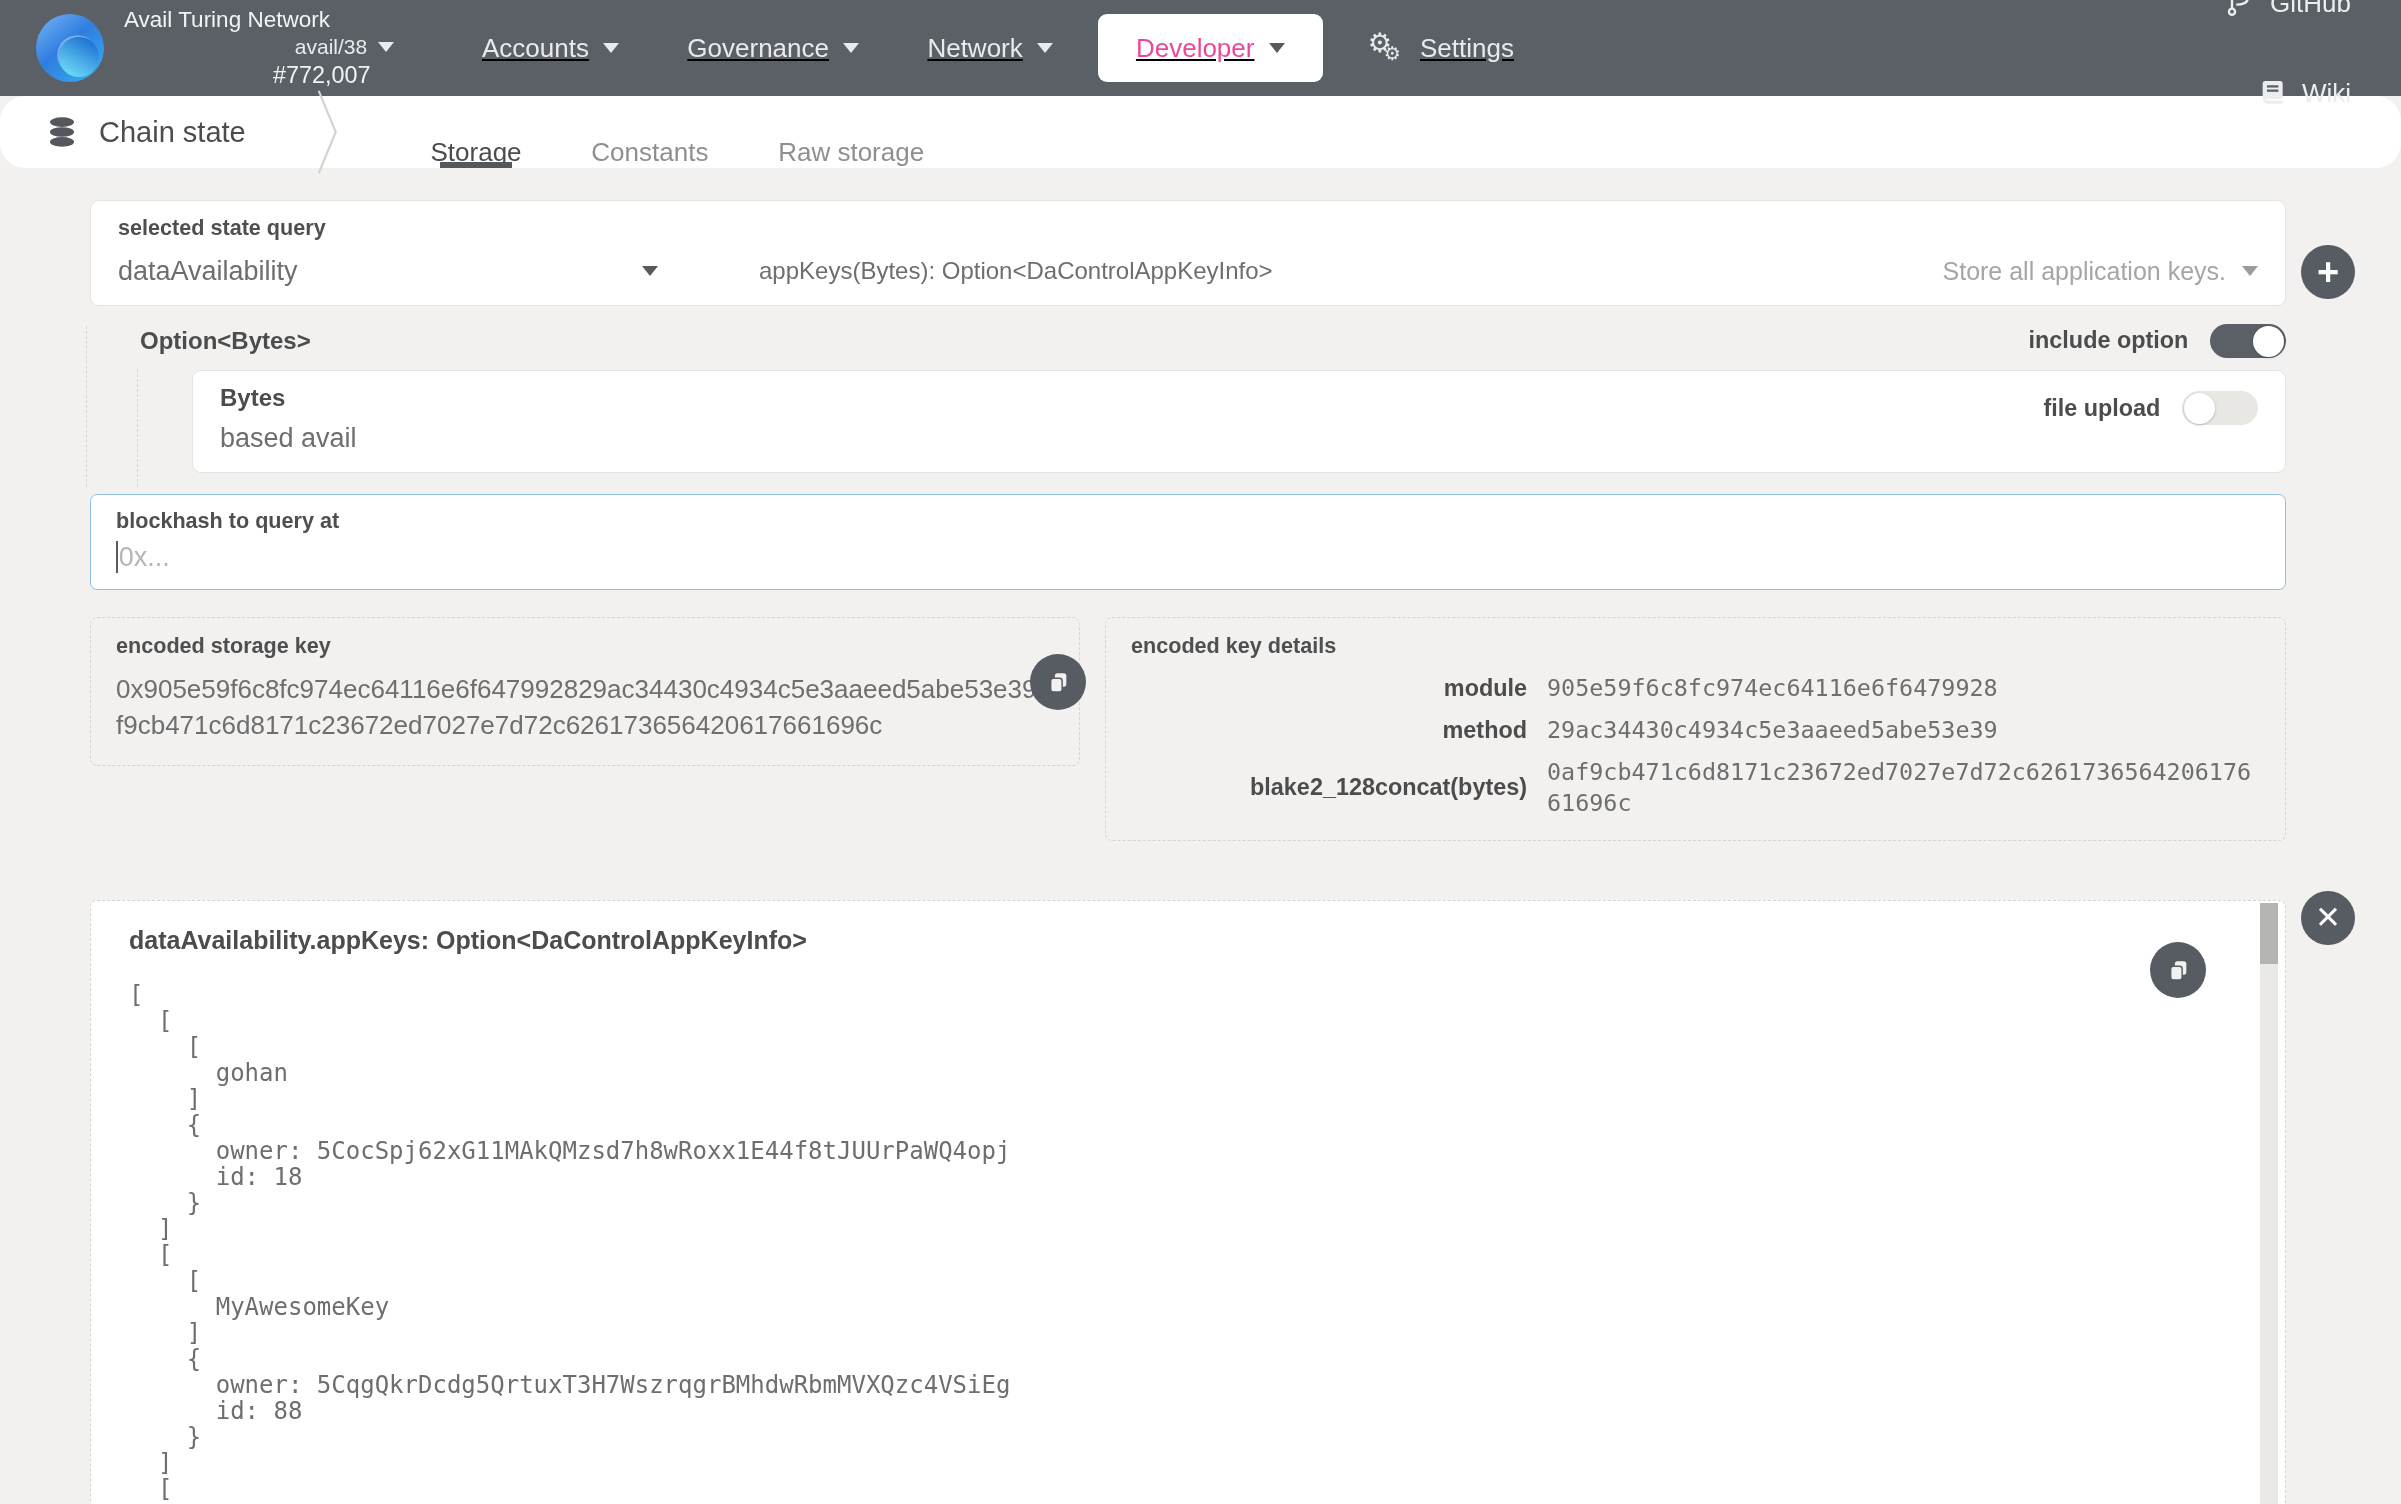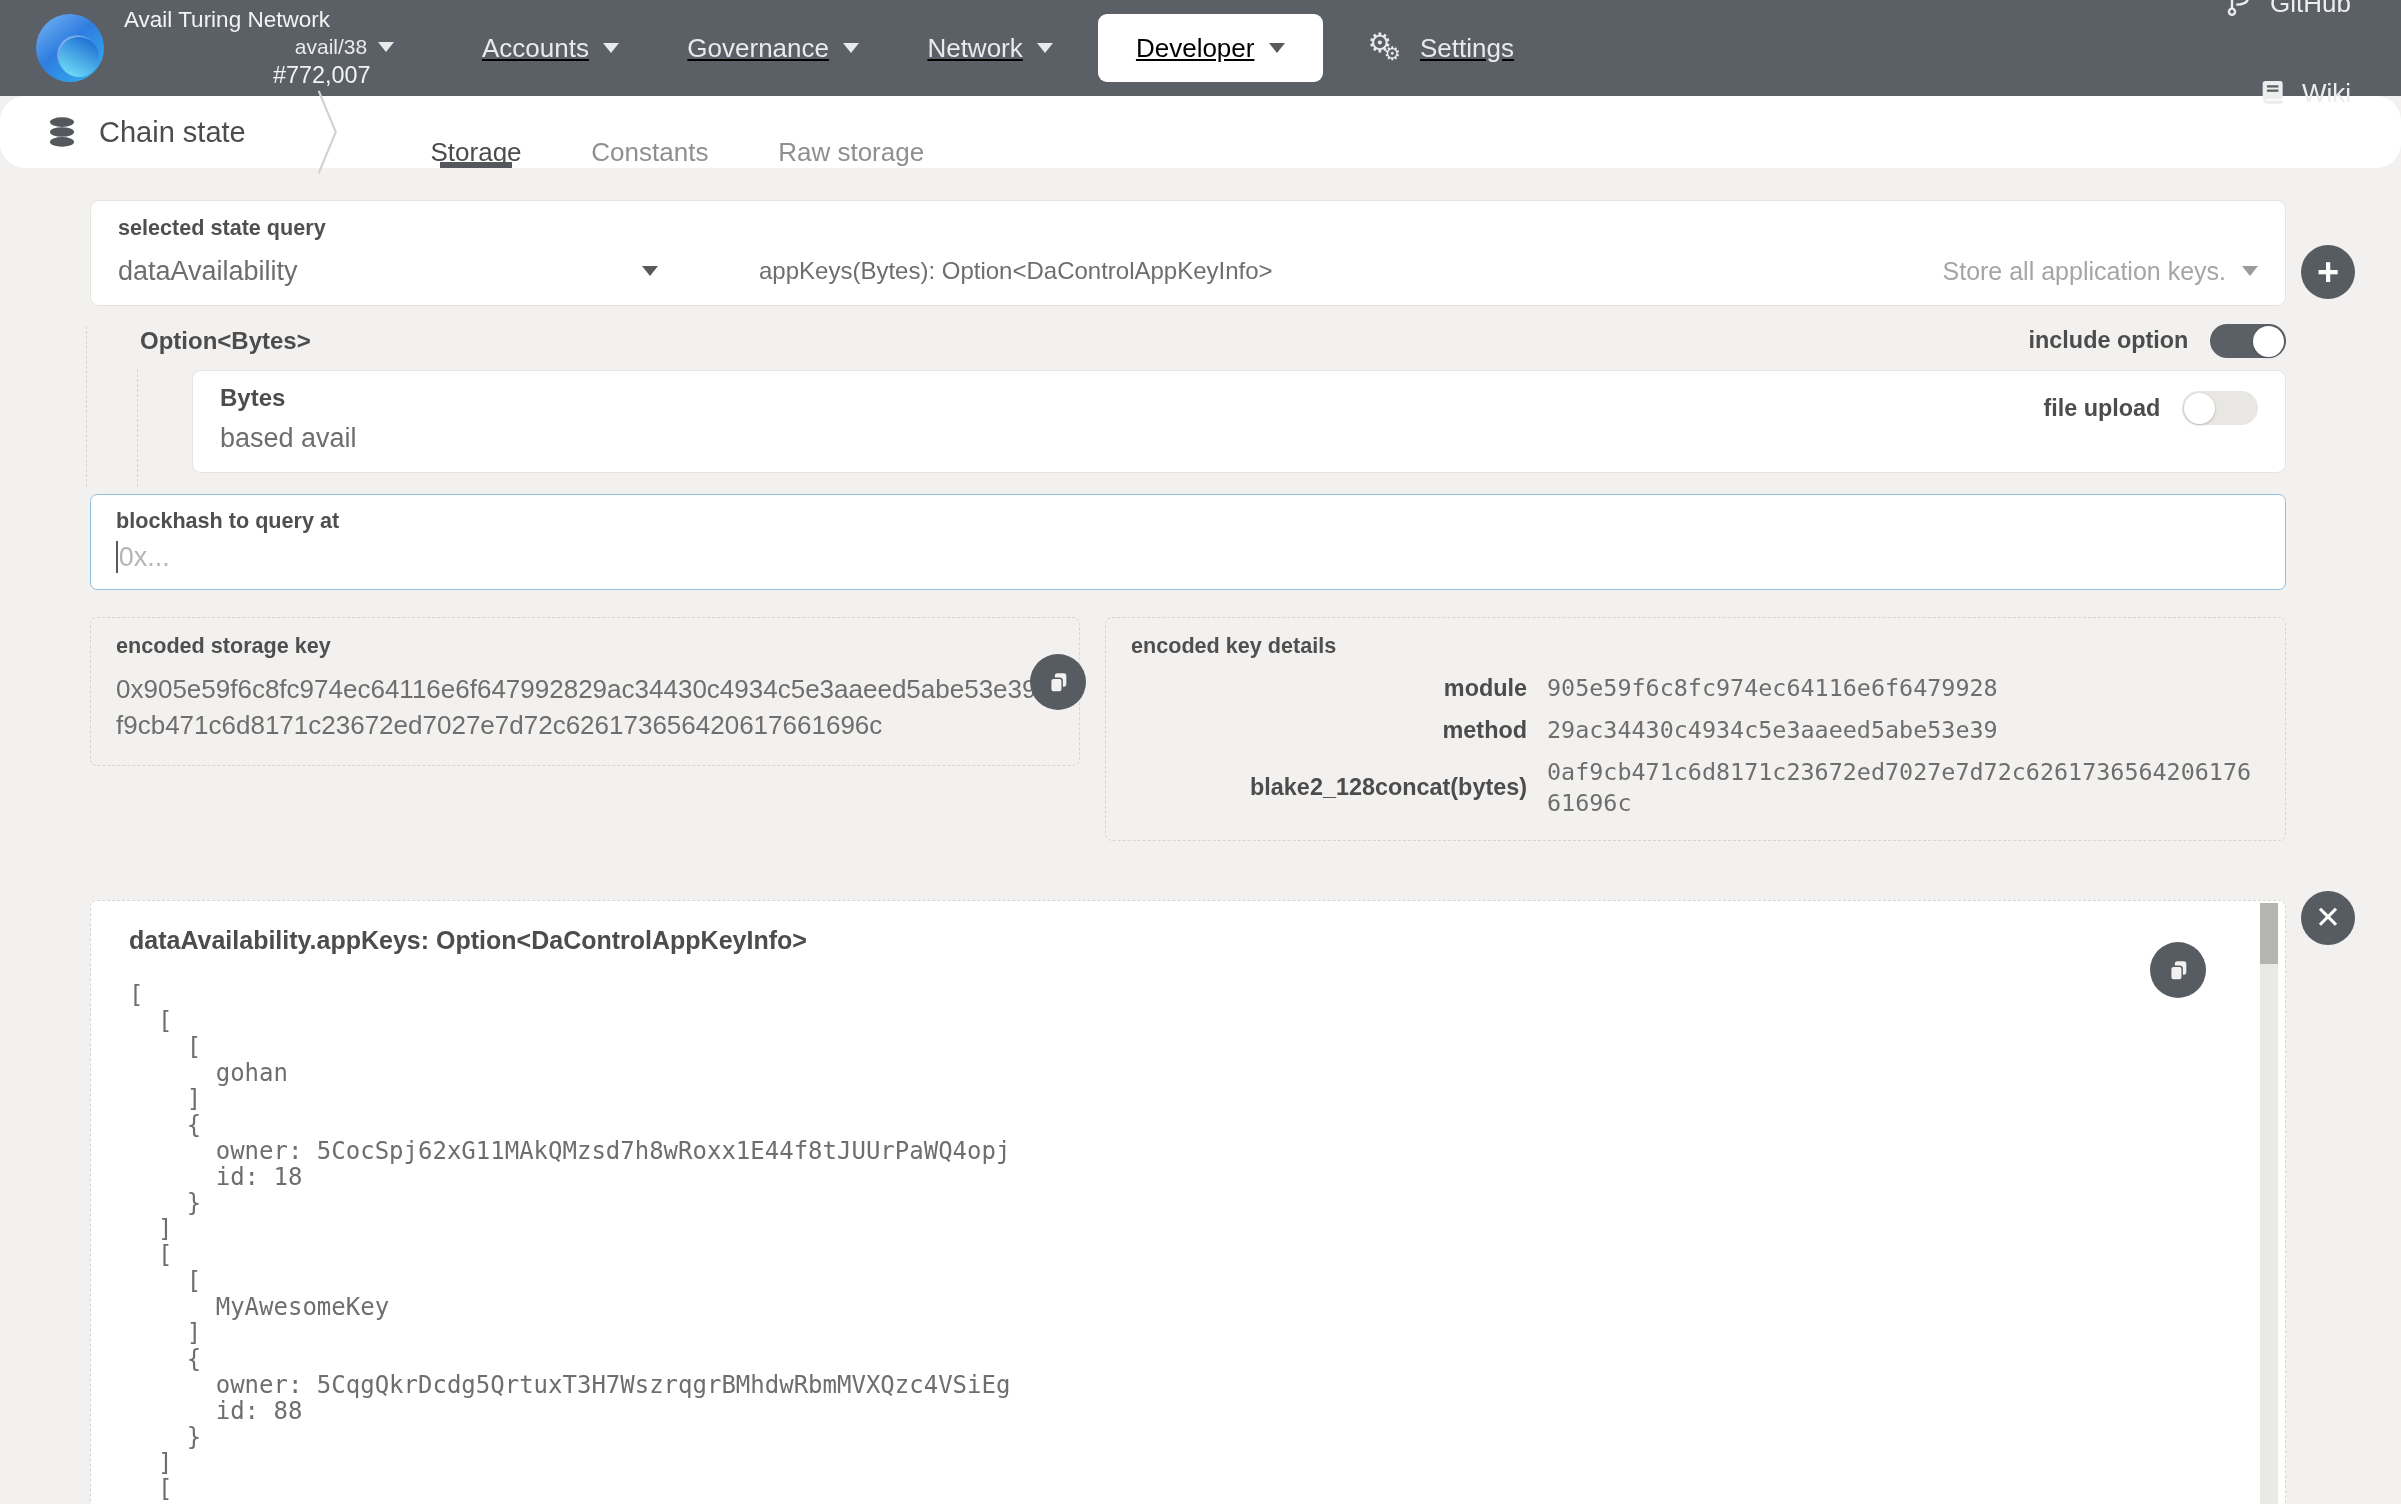--- a/index.html
+++ b/index.html
@@ -12,21 +12,21 @@
   .logo::after { content:""; position:absolute; left:23.4px; top:23.4px; width:40px; height:40px; border-radius:50%; background:linear-gradient(210deg,#1d6ed3 10%,#6fdcf6 90%); box-shadow:-1.8px -1.8px 0 rgba(255,255,255,.35); }
   .net-block { margin-left:20px; width:270px; display:flex; flex-direction:column; align-items:flex-end; color:#f2f3f3; line-height:1.25; }
   .net-name { font-size:22.5px; align-self:flex-start; }
   .net-sub { font-size:21px; display:flex; align-items:center; gap:10.8px; color:#e9eaeb; }
   .net-block-number { font-size:23.4px; margin-right:23.4px; }
   .caret { width:0; height:0; border-left:8px solid transparent; border-right:8px solid transparent; border-top:10px solid #e9eaeb; display:inline-block; }
   .caret.dark { border-top-color:#5a5a5a; }
   .caret.gray { border-top-color:#9b9b9b; }
   .nav-menus { display:flex; align-items:center; margin-left:54px; height:100%;text-decoration:underline; }
   .nav-item { display:flex; align-items:center; gap:14.4px; color:#e9eaeb; font-size:26px; padding:0 34px; height:100%; cursor:pointer; }
-  .nav-item--active { background:#ffffff; color:#000000; height:68px; border-radius:9px; margin:0 10.8px; padding:0 38px; }
+  .nav-item--active { background:#ffffff; color:#ec4899; height:68px; border-radius:9px; margin:0 10.8px; padding:0 38px; }
   .nav-right { margin-left:auto; display:flex; align-items:flex-end; gap:58px;flex-direction:column; }
   .nav-link { display:flex; align-items:center; gap:14.4px; color:#eceded; font-size:26px; cursor:pointer; }
   .gear-wrap { position:relative; width:38px; height:38px; color:#e9eaeb; }
   .gear-wrap .g1 { font-size:27px; position:absolute; left:0; top:-1.8px; }
   .gear-wrap .g2 { font-size:19px; position:absolute; left:16px; top:12.6px; }
 
   
   .tabbar { height:72px; background:#ffffff; display:flex; align-items:stretch; padding-left:45px;border-radius:25px; }
   .section-title { display:flex; align-items:center; gap:20px; color:#4c4c4c; font-size:29px; }
   .chevron-sep { margin:0 86px 0 70px; align-self:center; }

